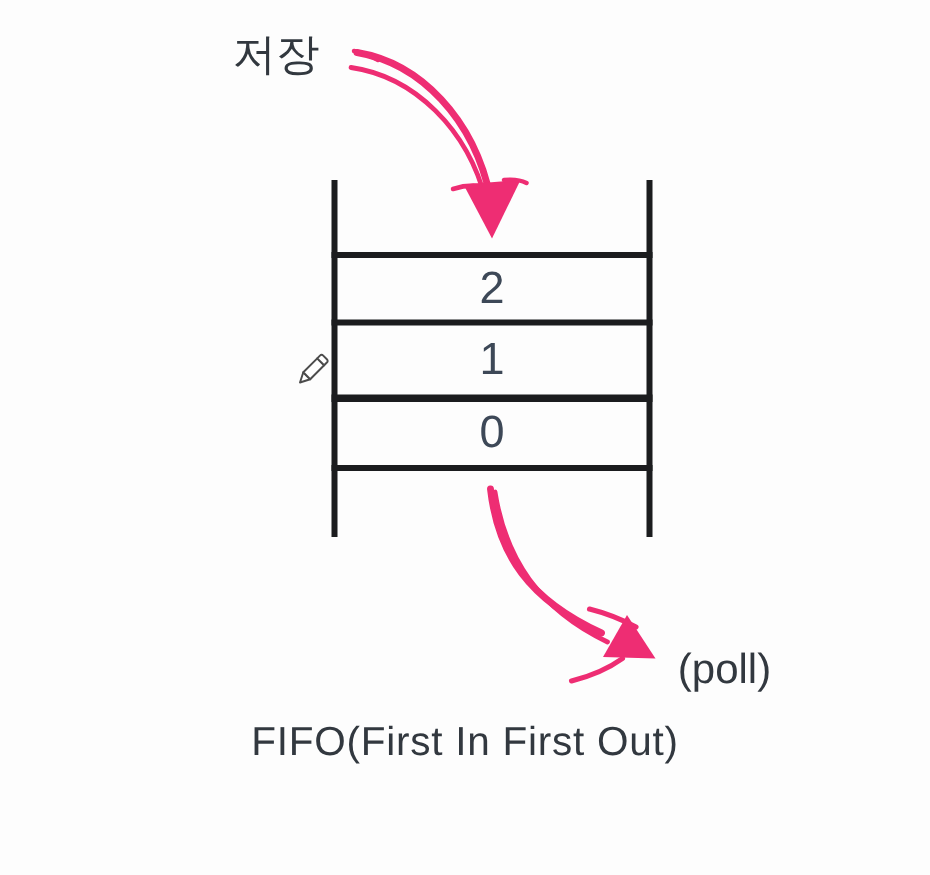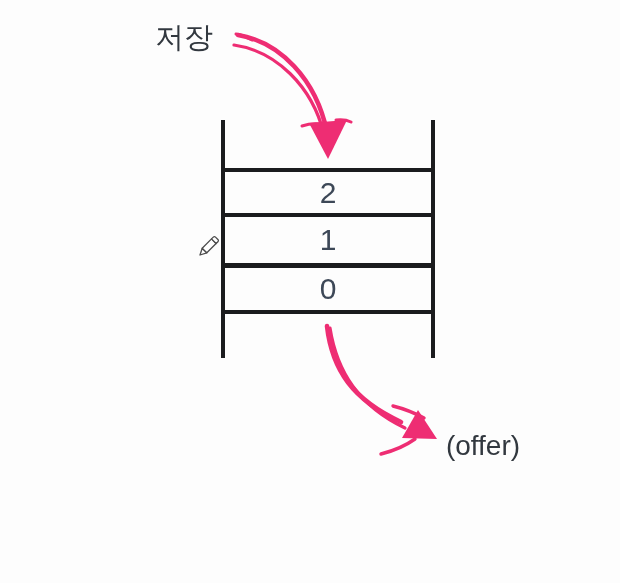--- a/index.html
+++ b/index.html
@@ -82,16 +82,17 @@
   </svg>
 
   <svg class="abs" style="left:315px;top:318px;" width="145" height="142" viewBox="0 0 145 142">
     <path class="pink-stroke" stroke-width="4.6" d="M 12 8 C 17 52, 38 82, 86 104"></path>
     <path class="pink-stroke" stroke-width="3.2" d="M 15 10 C 22 54, 44 88, 90 110"></path>
     <polygon class="pink-fill" points="122,121 103,92 87,120"></polygon>
     <path class="pink-stroke" stroke-width="3.4" d="M 78 88 Q 94 92 109 100"></path>
     <path class="pink-stroke" stroke-width="3.4" d="M 66 136 Q 86 131 100 121"></path>
   </svg>
 
-  <div class="abs label poll-en">(offer)</div>
+  <div class="abs label poll-en">(poll)</div>
 
+  <div class="abs label caption">FIFO(First In First Out)</div>
 
 </div>
 
 </body></html>

